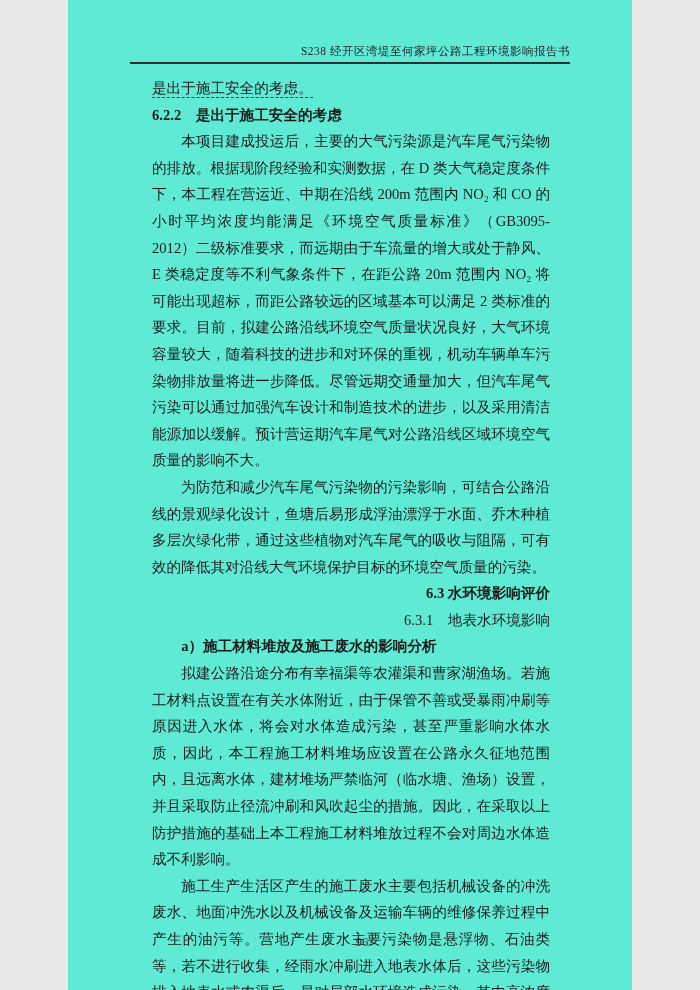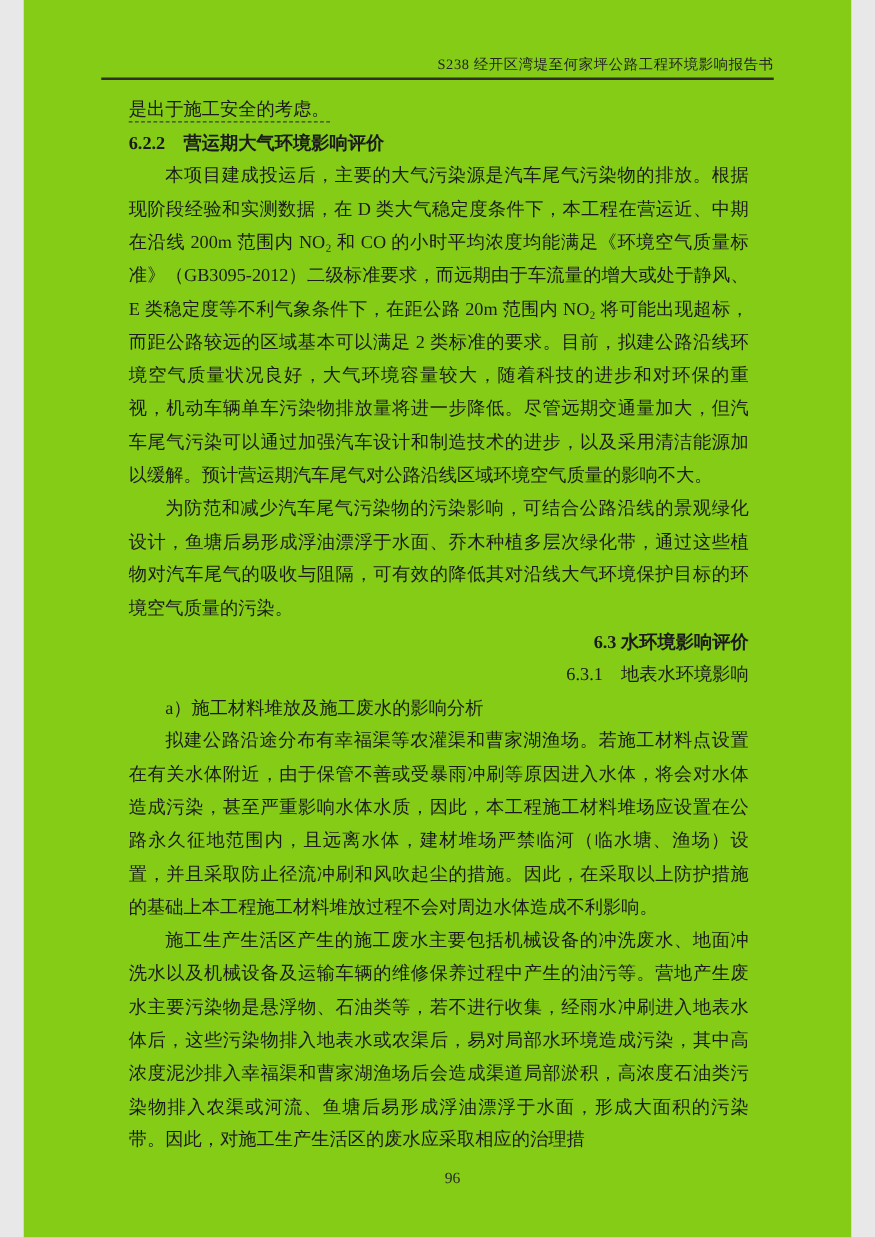--- a/index.html
+++ b/index.html
@@ -2,24 +2,24 @@
 <html><head>
 <meta charset="utf-8">
 <style>
   html, body {
     margin: 0;
     padding: 0;
     background: #e8e8e8;
   }
   .page {
     position: relative;
-    width: 662px;
+    width: 564px;
     height: 990px;
     margin: 0 auto;
-    background: #84cc16;
+    background: #5eead4;
     font-family: "Liberation Serif", "DejaVu Serif", serif;
     color: #1c1c1c;
     overflow: hidden;
     box-sizing: border-box;
   }
   .header {
     margin: 0 62px;
     padding-top: 44px;
     padding-bottom: 3px;
     border-bottom: 2px solid #2f2f2f;
@@ -59,20 +59,21 @@
   }
   .h-631, .h-6311 {
     font-weight: normal;
     margin: 2px 0;
     font-size: 14.8px;
     text-align: right;
   }
   .item-a {
     text-indent: 2em;
     margin: 1px 0;
+    font-weight: bold;
   }
   .footer {
     position: absolute;
     bottom: 40px;
     left: 12px;
     width: 100%;
     text-align: center;
     font-size: 12.5px;
     color: #2a2a2a;
   }
@@ -83,21 +84,21 @@
 <div class="page">
 
   <div class="header">
     <span>S238 经开区湾堤至何家坪公路工程环境影响报告书</span>
   </div>
 
   <div class="doc-body">
 
     <p class="cont"><span class="underline-dashed">是出于施工安全的考虑。</span></p>
 
-    <h3 class="h-622">6.2.2　营运期大气环境影响评价</h3>
+    <h3 class="h-622">6.2.2　是出于施工安全的考虑</h3>
 
     <p class="para">本项目建成投运后，主要的大气污染源是汽车尾气污染物的排放。根据现阶段经验和实测数据，在 D 类大气稳定度条件下，本工程在营运近、中期在沿线 200m 范围内 NO₂ 和 CO 的小时平均浓度均能满足《环境空气质量标准》（GB3095-2012）二级标准要求，而远期由于车流量的增大或处于静风、E 类稳定度等不利气象条件下，在距公路 20m 范围内 NO₂ 将可能出现超标，而距公路较远的区域基本可以满足 2 类标准的要求。目前，拟建公路沿线环境空气质量状况良好，大气环境容量较大，随着科技的进步和对环保的重视，机动车辆单车污染物排放量将进一步降低。尽管远期交通量加大，但汽车尾气污染可以通过加强汽车设计和制造技术的进步，以及采用清洁能源加以缓解。预计营运期汽车尾气对公路沿线区域环境空气质量的影响不大。</p>
 
     <p class="para">为防范和减少汽车尾气污染物的污染影响，可结合公路沿线的景观绿化设计，鱼塘后易形成浮油漂浮于水面、乔木种植多层次绿化带，通过这些植物对汽车尾气的吸收与阻隔，可有效的降低其对沿线大气环境保护目标的环境空气质量的污染。</p>
 
     <h2 class="h-63">6.3 水环境影响评价</h2>
 
     <h3 class="h-631">6.3.1　地表水环境影响</h3>
 
 

